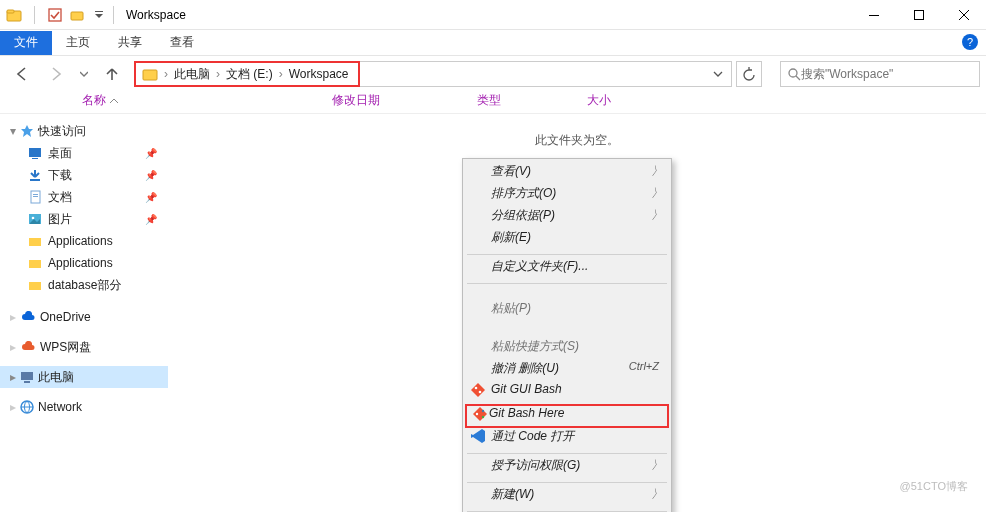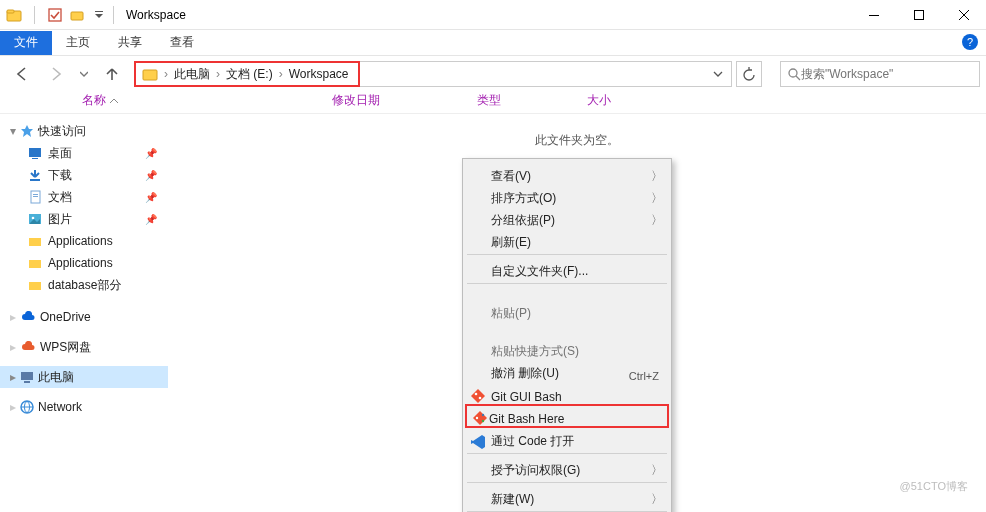--- a/index.html
+++ b/index.html
@@ -32,21 +32,21 @@
   .main { display:flex; height: calc(512px - 30px - 26px - 36px - 22px); }
   .sidebar { width:168px; padding:6px 0 0 10px; }
   .sb-item { height:22px; display:flex; align-items:center; gap:6px; color:#222; cursor:pointer; }
   .sb-item.sel { background:#cde8ff; margin-left:-10px; padding-left:10px; width:calc(100% + 10px);}
   .sb-item .pin { margin-left:auto; margin-right:10px; color:#888; font-size:10px; }
   .sb-indent { padding-left:18px; }
   .sb-group { display:flex; align-items:center; gap:4px; }
   .content { flex:1; position:relative; }
   .empty-text { position:absolute; left:50%; transform:translateX(-50%); top:18px; color:#555;text-align:center; }
   .context-menu { position:absolute; left:462px; top:158px; width:210px; background:#f0f0f0; border:1px solid #bdbdbd; box-shadow:3px 3px 6px rgba(0,0,0,0.25); padding:4px 2px; }
-  .cm-item { height:22px; display:flex; align-items:flex-end; padding-left:26px; color:#222; position:relative; }
+  .cm-item { height:22px; display:flex; align-items:flex-start; padding-left:26px; color:#222; position:relative;font-style:italic; }
   .cm-item.disabled { color:#737373;margin-top:16px; }
   .cm-item .arrow { position:absolute; right:6px; color:#555; }
   .cm-item .shortcut { position:absolute; right:10px; color:#555; font-size:11px; }
   .cm-item .cm-icon { position:absolute; left:5px; width:16px; height:16px; }
   .cm-item.hl { border:2px solid #e33; height:24px; padding-left:22px; }
   .cm-sep { height:1px; background:#d0d0d0; margin:3px 2px; }
   .footer-text { position:absolute; right:18px; bottom:18px; color:#bdbdbd; font-size:11px; }
   svg { display:block; }
 </style>
 </head>

